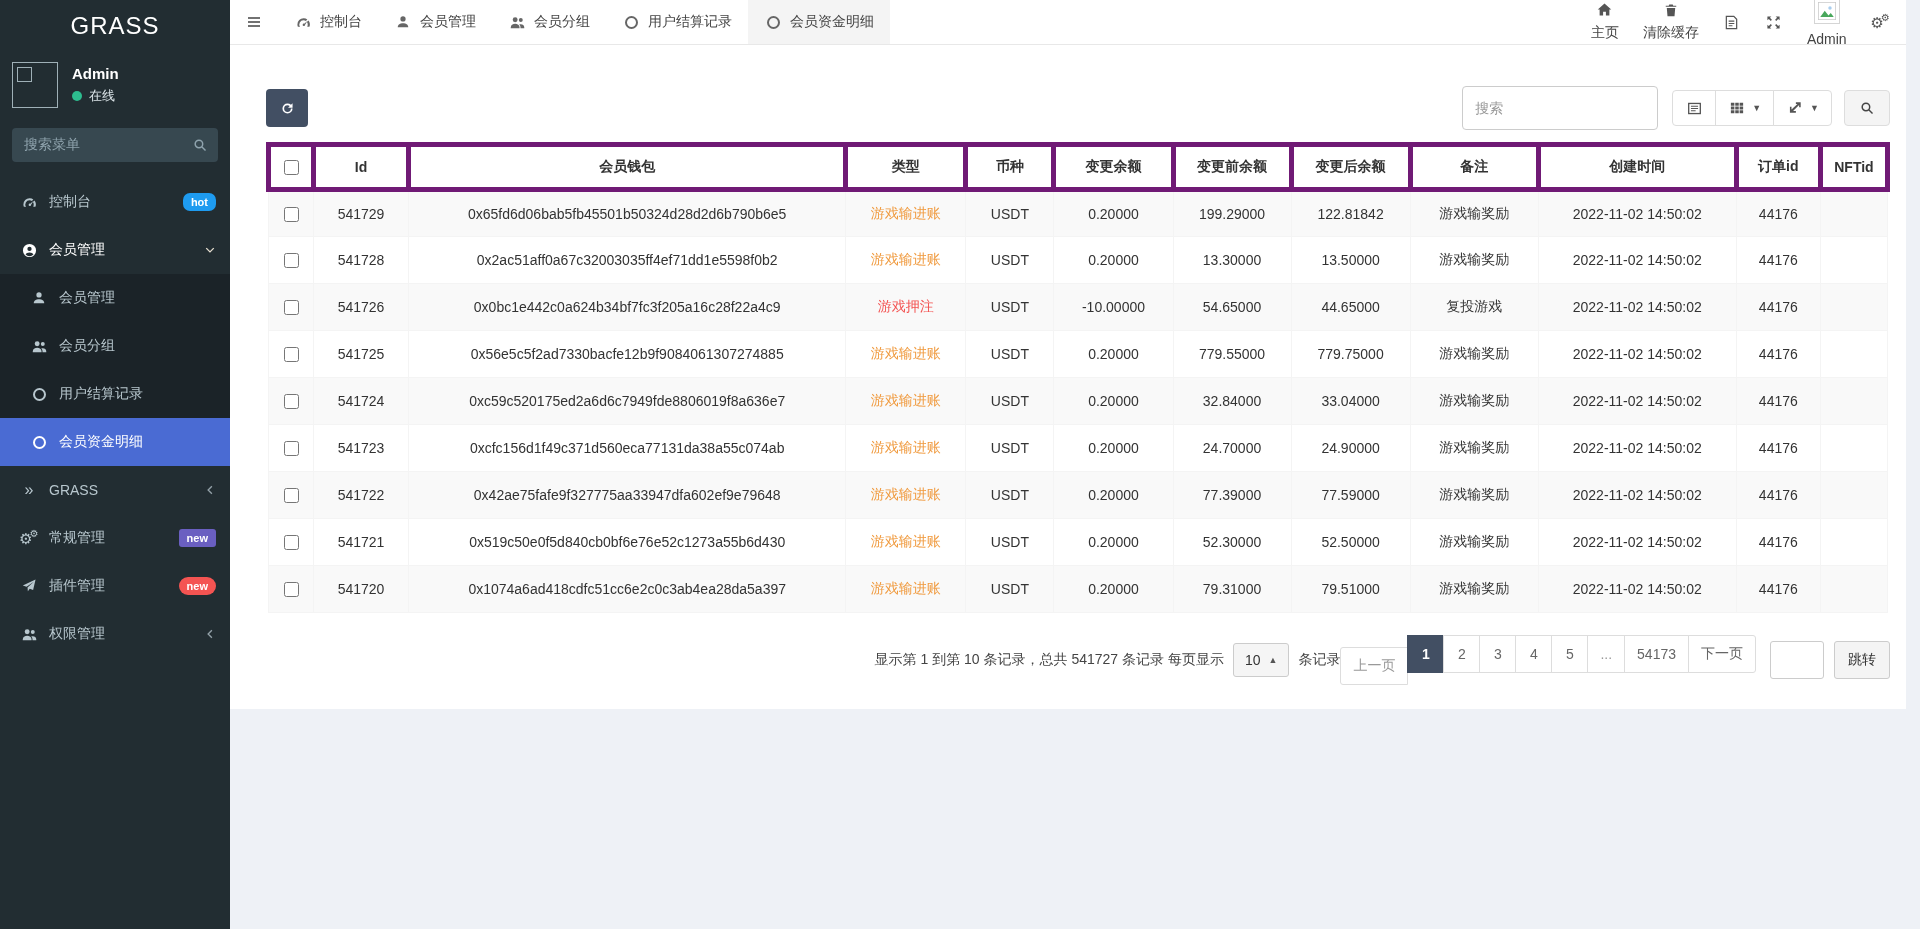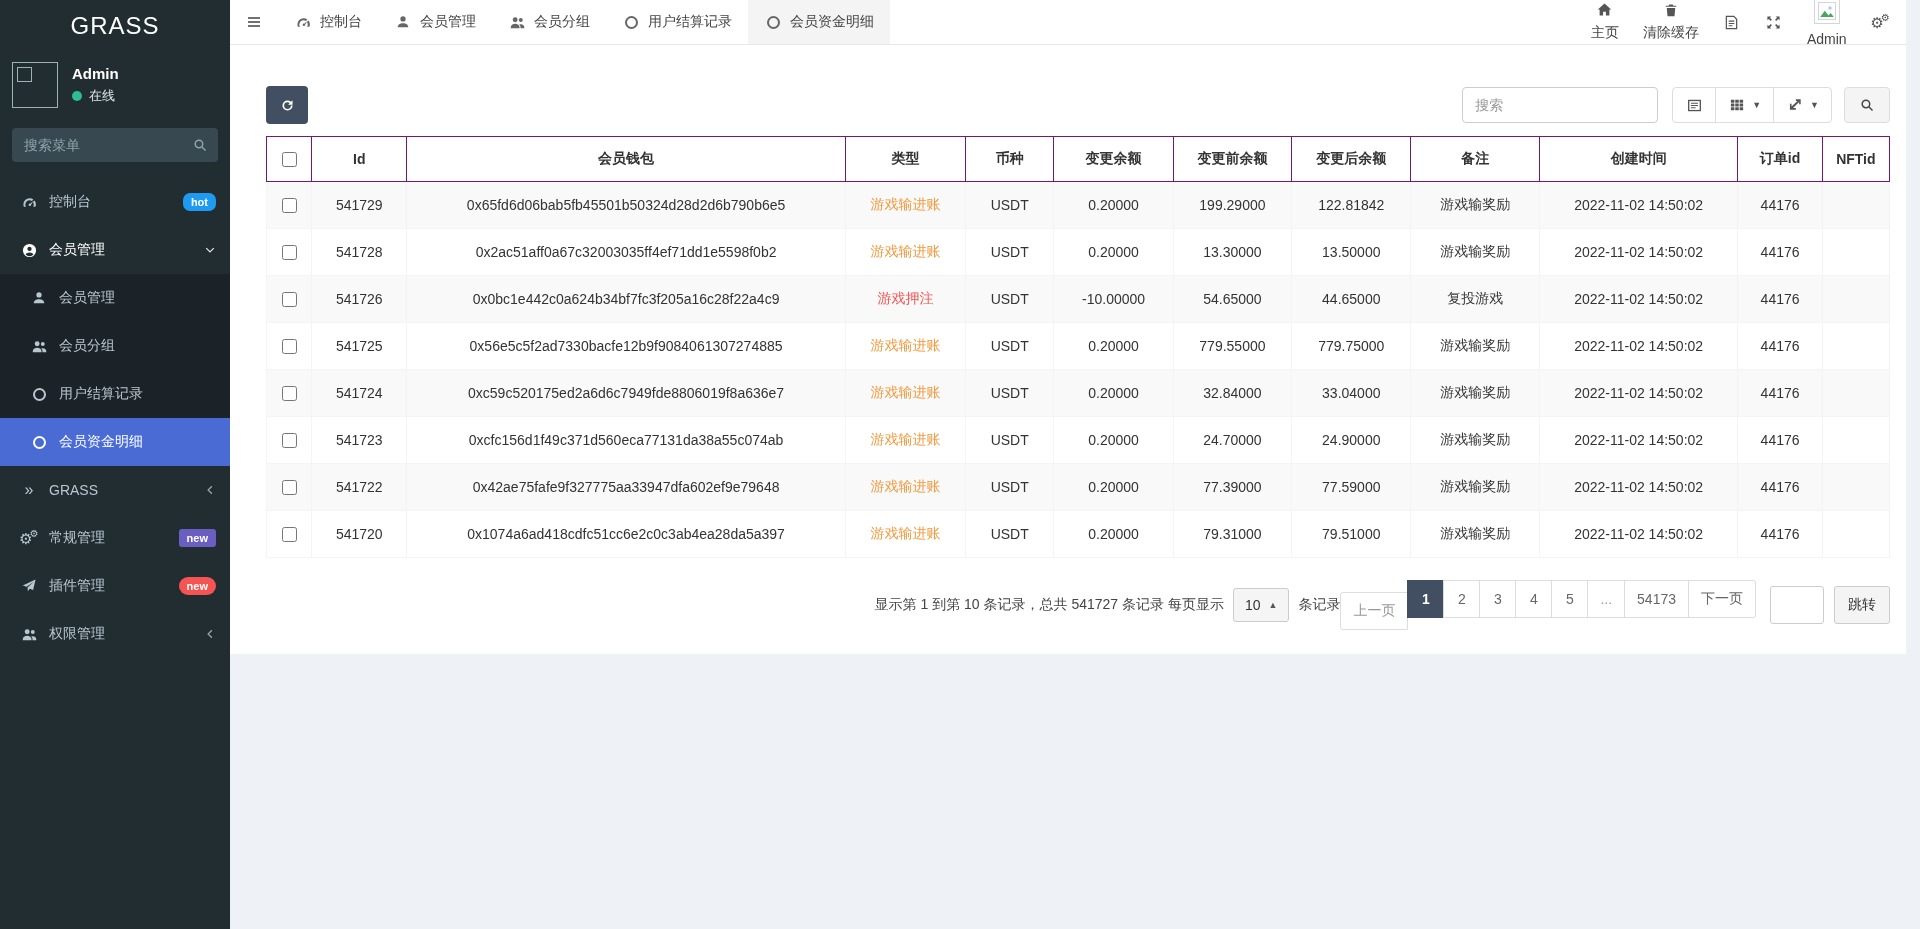--- a/index.html
+++ b/index.html
@@ -20,21 +20,21 @@
   .sidebar{position:fixed;left:0;top:0;bottom:0;width:230px;background:var(--sidebar-bg);z-index:6;}
   .logo{height:52px;line-height:52px;text-align:center;color:#fff;font-size:24px;letter-spacing:1px;}
   .user-panel{display:flex;align-items:center;gap:14px;padding:10px 12px 12px 12px;}
   .avatar-box{width:46px;height:46px;border:1px solid #9fb0b7;position:relative;flex:none;}
   .avatar-box::after{content:"";position:absolute;left:4px;top:4px;width:13px;height:13px;border:1px solid #9fb0b7;}
   .user-name{color:#fff;font-weight:700;font-size:15px;margin-bottom:5px;}
   .user-status{color:#dde6ea;font-size:13px;display:flex;align-items:center;gap:7px;}
   .dot{width:10px;height:10px;border-radius:50%;background:#2dbd8f;display:inline-block;}
   .sidebar-search{margin:8px 12px 16px 12px;position:relative;}
   .s-input{width:100%;height:34px;background:#374850;border:none;border-radius:4px;color:#22c55e;
-           padding:0 34px 0 12px;font-size:14px;outline:none;}
+           padding:0 34px 0 12px;font-size:14px;outline:none;font-family:Liberation Serif, serif;}
   .s-input::placeholder{color:#8fa3ad;}
   .s-icon{position:absolute;right:9px;top:10px;color:#8fa3ad;}
   .menu-item{height:48px;display:flex;align-items:center;gap:11px;padding:0 14px 0 20px;
              color:#b8c7ce;font-size:14px;cursor:pointer;}
   .menu-item .mi-label{flex:1;white-space:nowrap;overflow:hidden;}
   .menu-item.parent-active{color:#fff;}
   .submenu{background:var(--submenu-bg);}
   .menu-item.child{padding-left:30px;}
   .menu-item.child.active{background:var(--active-item);color:#fff;}
   .badge{font-size:11px;font-weight:700;color:#fff;padding:2px 8px;border-radius:3px;line-height:1.3;}
@@ -59,34 +59,34 @@
   .nav-link .ico{color:#555;}
   .avatar-sm{width:26px;height:26px;border:1px solid #d5d5d5;display:inline-flex;align-items:center;justify-content:center;background:#fff;}
 
   
   .content{flex:1;background:var(--content-bg);overflow:hidden;}
   .panel{background:#fff;padding:42px 30px 24px 36px;}
   .toolbar{display:flex;align-items:center;justify-content:space-between;}
   .btn-refresh{width:42px;height:38px;background:var(--primary-dark);border:none;border-radius:4px;
                color:#fff;display:flex;align-items:center;justify-content:center;cursor:pointer;}
   .toolbar-right{display:flex;align-items:center;}
-  .search-input{width:196px;height:36px;border:1px solid #ccc;border-radius:4px;padding:0 12px;
+  .search-input{width:196px;height:44px;border:1px solid #ccc;border-radius:4px;padding:0 12px;
                 font-size:14px;color:#333;outline:none;}
   .search-input::placeholder{color:#999;}
   .btn-group{display:flex;margin-left:14px;}
   .tbtn{height:36px;padding:0 12px;background:#fff;border:1px solid #ddd;margin-left:-1px;
         display:flex;align-items:center;gap:6px;color:#555;cursor:pointer;}
   .tbtn.first{border-radius:4px 0 0 4px;margin-left:0;}
   .tbtn.last{border-radius:0 4px 4px 0;}
   .btn-search{margin-left:12px;width:46px;height:36px;background:#f4f4f4;border:1px solid #ddd;
               border-radius:4px;color:#444;display:flex;align-items:center;justify-content:center;cursor:pointer;}
 
   .grid{width:100%;border-collapse:collapse;table-layout:fixed;border:1px solid #e8e8e8;margin-top:12px;}
   .grid th{height:45px;font-size:14px;color:#333;font-weight:700;text-align:center;
-           border:1px solid #701a75;padding:0 4px;background:#fff;cursor:pointer;}
+           border:5px solid #701a75;padding:0 4px;background:#fff;cursor:pointer;}
   .grid td{height:47px;font-size:14px;color:#333;text-align:center;border:1px solid #f4f4f4;
            padding:0 4px;overflow:hidden;white-space:nowrap;text-overflow:ellipsis;background:#fff;}
   .grid tbody tr:nth-child(odd) td{background:#f9f9f9;}
   .grid input[type=checkbox]{width:15px;height:15px;margin:0;vertical-align:middle;cursor:pointer;}
 
   .table-footer{margin-top:22px;display:flex;justify-content:flex-end;align-items:center;color:#444;}
   .footer-left{display:flex;align-items:center;gap:9px;}
   .page-size-btn{display:inline-flex;align-items:center;gap:8px;padding:8px 11px;background:#f5f5f5;
                  border:1px solid #ccc;border-radius:3px;color:#333;font-size:14px;cursor:pointer;}
   .pager{display:flex;align-items:center;}
@@ -521,20 +521,34 @@
               <td>0.20000</td>
               <td>77.39000</td>
               <td>77.59000</td>
               <td>游戏输奖励</td>
               <td>2022-11-02 14:50:02</td>
               <td>44176</td>
               <td></td>
             </tr>
             <tr>
               <td><input type="checkbox" style=""></td>
+              <td>541721</td>
+              <td>0x519c50e0f5d840cb0bf6e76e52c1273a55b6d430</td>
+              <td><span style="color: rgb(240, 154, 62);">游戏输进账</span></td>
+              <td>USDT</td>
+              <td>0.20000</td>
+              <td>52.30000</td>
+              <td>52.50000</td>
+              <td>游戏输奖励</td>
+              <td>2022-11-02 14:50:02</td>
+              <td>44176</td>
+              <td></td>
+            </tr>
+            <tr>
+              <td><input type="checkbox" style=""></td>
               <td>541720</td>
               <td>0x1074a6ad418cdfc51cc6e2c0c3ab4ea28da5a397</td>
               <td><span style="color: rgb(240, 154, 62);">游戏输进账</span></td>
               <td>USDT</td>
               <td>0.20000</td>
               <td>79.31000</td>
               <td>79.51000</td>
               <td>游戏输奖励</td>
               <td>2022-11-02 14:50:02</td>
               <td>44176</td>

